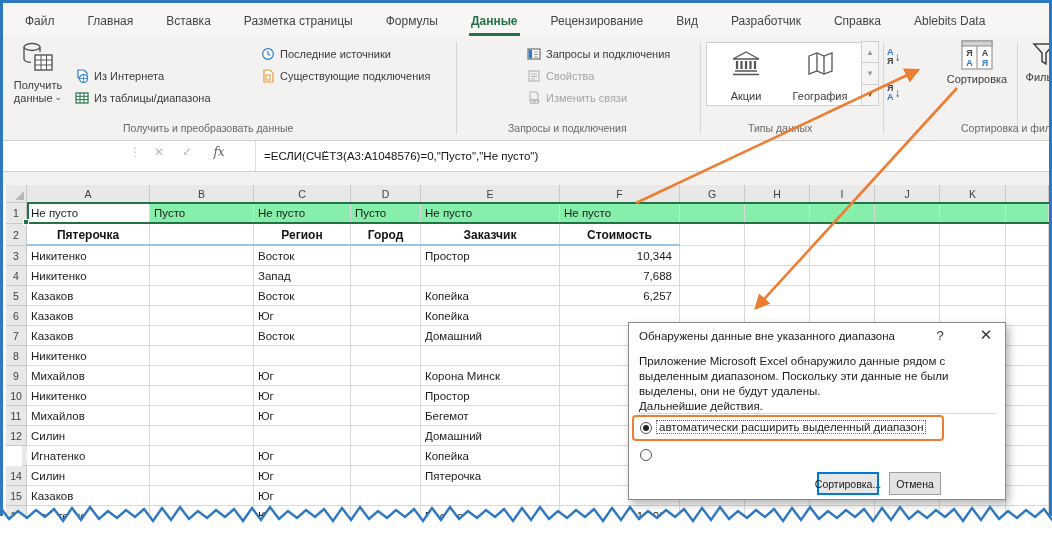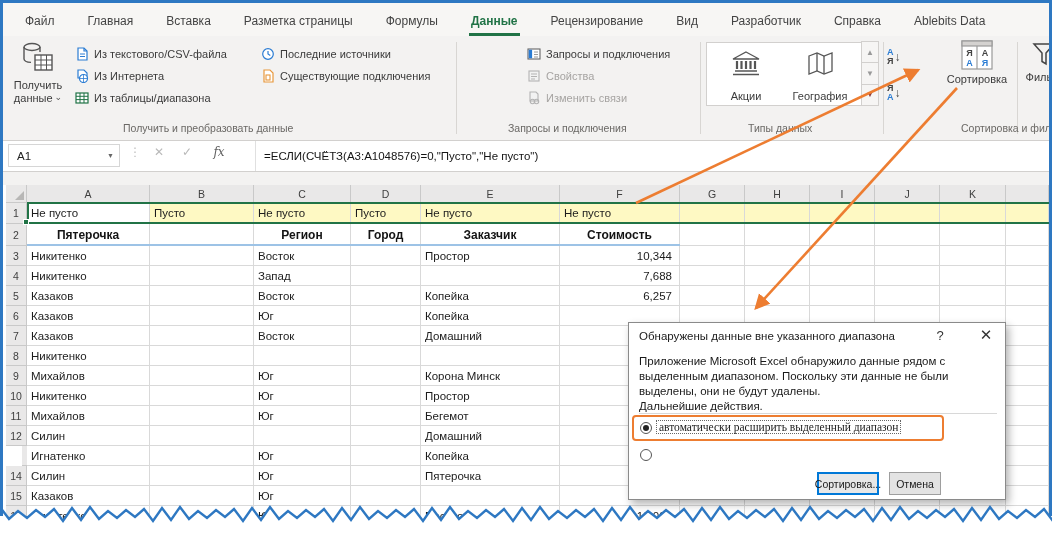--- a/index.html
+++ b/index.html
@@ -53,21 +53,21 @@
                border-left:9px solid transparent;border-bottom:9px solid #b8b7b6;}
   .colhdr{position:absolute;top:185px;height:18px;background:#e9e8e8;border-right:1px solid #c9c9c9;
           border-bottom:1px solid #c9c9c9;box-sizing:border-box;font-size:10.5px;color:#3f3f3f;
           display:flex;align-items:center;justify-content:center;}
   .rowhdr{position:absolute;left:6px;width:21px;background:#e9e8e8;border-right:1px solid #c9c9c9;
           border-bottom:1px solid #c9c9c9;box-sizing:border-box;font-size:10.5px;color:#3f3f3f;
           display:flex;align-items:center;justify-content:center;}
   .cell{position:absolute;background:#fff;border-right:1px solid #d9d9d9;border-bottom:1px solid #d9d9d9;
         box-sizing:border-box;font-size:11.5px;color:#1c1c1c;display:flex;align-items:center;
         padding:0 4px;white-space:nowrap;overflow:hidden;}
-  .cell.sel{background:#fef9c3;}
+  .cell.sel{background:#86efac;}
   .cell.hd{font-weight:bold;font-size:12px;justify-content:center;color:#141414;}
   .cell.num{justify-content:flex-end;padding-right:7px;}
   .selline{position:absolute;background:#217346;z-index:3;}
   .handle{position:absolute;left:23px;top:219px;width:6px;height:6px;background:#217346;
           border:1px solid #fff;box-sizing:border-box;z-index:4;}
   .blueline{position:absolute;left:27px;top:244px;width:653px;height:2px;background:#9dc3e6;z-index:2;}
   
   .dlg{position:absolute;left:628px;top:322px;width:378px;height:178px;background:#fff;
        border:1px solid #8a8a8a;box-shadow:3px 4px 8px rgba(0,0,0,.3);z-index:20;box-sizing:border-box;}
   .dlg-title{position:absolute;left:10px;top:7px;font-size:11.5px;color:#1a1a1a;}
@@ -197,30 +197,20 @@
     <div class="vsep" style="left:1014px;"></div>
     <div class="bigbtn" style="left:1018px;top:6px;width:46px;">
       <span>
         <svg width="24" height="26" viewBox="0 0 24 26">
           <path d="M2,2 H22 L14,11 V22 L10,19.5 V11 Z" fill="none" stroke="#444" stroke-width="1.5"></path>
         </svg>
       </span>
       <span class="blab">Фильтр</span>
     </div>
     <div class="glabel" style="left:958px;top:86px;">Сортировка и фильтр</div>
-  <div class="ritem" style="left: 72px; top: 8px;">
-        <span>
-          <svg width="14" height="14" viewBox="0 0 14 14">
-            <path d="M3,1 h6 l3,3 v9 h-9 z" fill="#fff" stroke="#2b7cd3" stroke-width="1.2"></path>
-            <path d="M9,1 v3 h3" fill="none" stroke="#2b7cd3" stroke-width="1.2"></path>
-            <path d="M5,7 h5 M5,9.5 h5" stroke="#2b7cd3" stroke-width="1"></path>
-          </svg>
-        </span>
-        <span>Из текстового/CSV-файла</span>
-      </div>
       <div class="ritem" style="left: 72px; top: 30px;">
         <span>
           <svg width="14" height="14" viewBox="0 0 14 14">
             <path d="M3,1 h6 l3,3 v5 h-9 z" fill="#fff" stroke="#2b7cd3" stroke-width="1.2"></path>
             <circle cx="8.5" cy="9.5" r="4" fill="#fff" stroke="#2b7cd3" stroke-width="1.2"></circle>
             <path d="M4.5,9.5 h8 M8.5,5.5 v8" stroke="#2b7cd3" stroke-width=".8"></path>
           </svg>
         </span>
         <span>Из Интернета</span>
       </div>
@@ -276,24 +266,20 @@
             <path d="M3,1 h6 l2,2 v7 h-8 z" fill="#f2f2f2" stroke="#b3b3b3" stroke-width="1.1"></path>
             <circle cx="5.5" cy="10.5" r="2.2" fill="none" stroke="#b3b3b3" stroke-width="1.1"></circle>
             <circle cx="9.5" cy="10.5" r="2.2" fill="none" stroke="#b3b3b3" stroke-width="1.1"></circle>
           </svg>
         </span>
         <span>Изменить связи</span>
       </div>
     </div>
 
   <div class="fbar">
-    <div class="namebox">
-      <span>A1</span>
-      <span class="dd">▼</span>
-    </div>
     <div class="fbtn" style="left:122px;color:#c0c0c0;">⋮</div>
     <div class="fbtn" style="left:146px;">✕</div>
     <div class="fbtn" style="left:174px;">✓</div>
     <div class="fbtn fx" style="left:206px;">fx</div>
     <div class="fml">=ЕСЛИ(СЧЁТЗ(A3:A1048576)=0,"Пусто","Не пусто")</div>
   </div>
   <div class="gridchrome"></div>
 
   <div class="corner">
       <span class="tri"></span>
@@ -529,21 +515,21 @@
 
   <div class="dlg">
     <div class="dlg-title">Обнаружены данные вне указанного диапазона</div>
     <div class="dlg-help">?</div>
     <div class="dlg-close">✕</div>
     <div class="dlg-body">Приложение Microsoft Excel обнаружило данные рядом с выделенным диапазоном. Поскольку эти данные не были выделены, они не будут удалены.</div>
     <div class="dlg-grp">Дальнейшие действия.</div>
     <div class="dlg-grpline"></div>
     <div class="opt1box"></div>
     <div class="radio on" style="left:11px;top:99px;"></div>
-    <div class="optlab focus" style="left:27px;top:97px;font-family:Liberation Serif, serif;">автоматически расширить выделенный диапазон</div>
+    <div class="optlab focus" style="left:27px;top:97px;">автоматически расширить выделенный диапазон</div>
     <div class="radio" style="left:11px;top:126px;"></div>
     <div class="dbtn primary">Сортировка...</div>
     <div class="dbtn cancel">Отмена</div>
   </div>
 
   <svg class="arrows" width="1052" height="539">
     <defs>
       <marker id="ah" markerWidth="7" markerHeight="7" refX="5" refY="3" orient="auto">
         <path d="M0,0 L6,3 L0,6 Z" fill="#ED7D31"></path>
       </marker>

